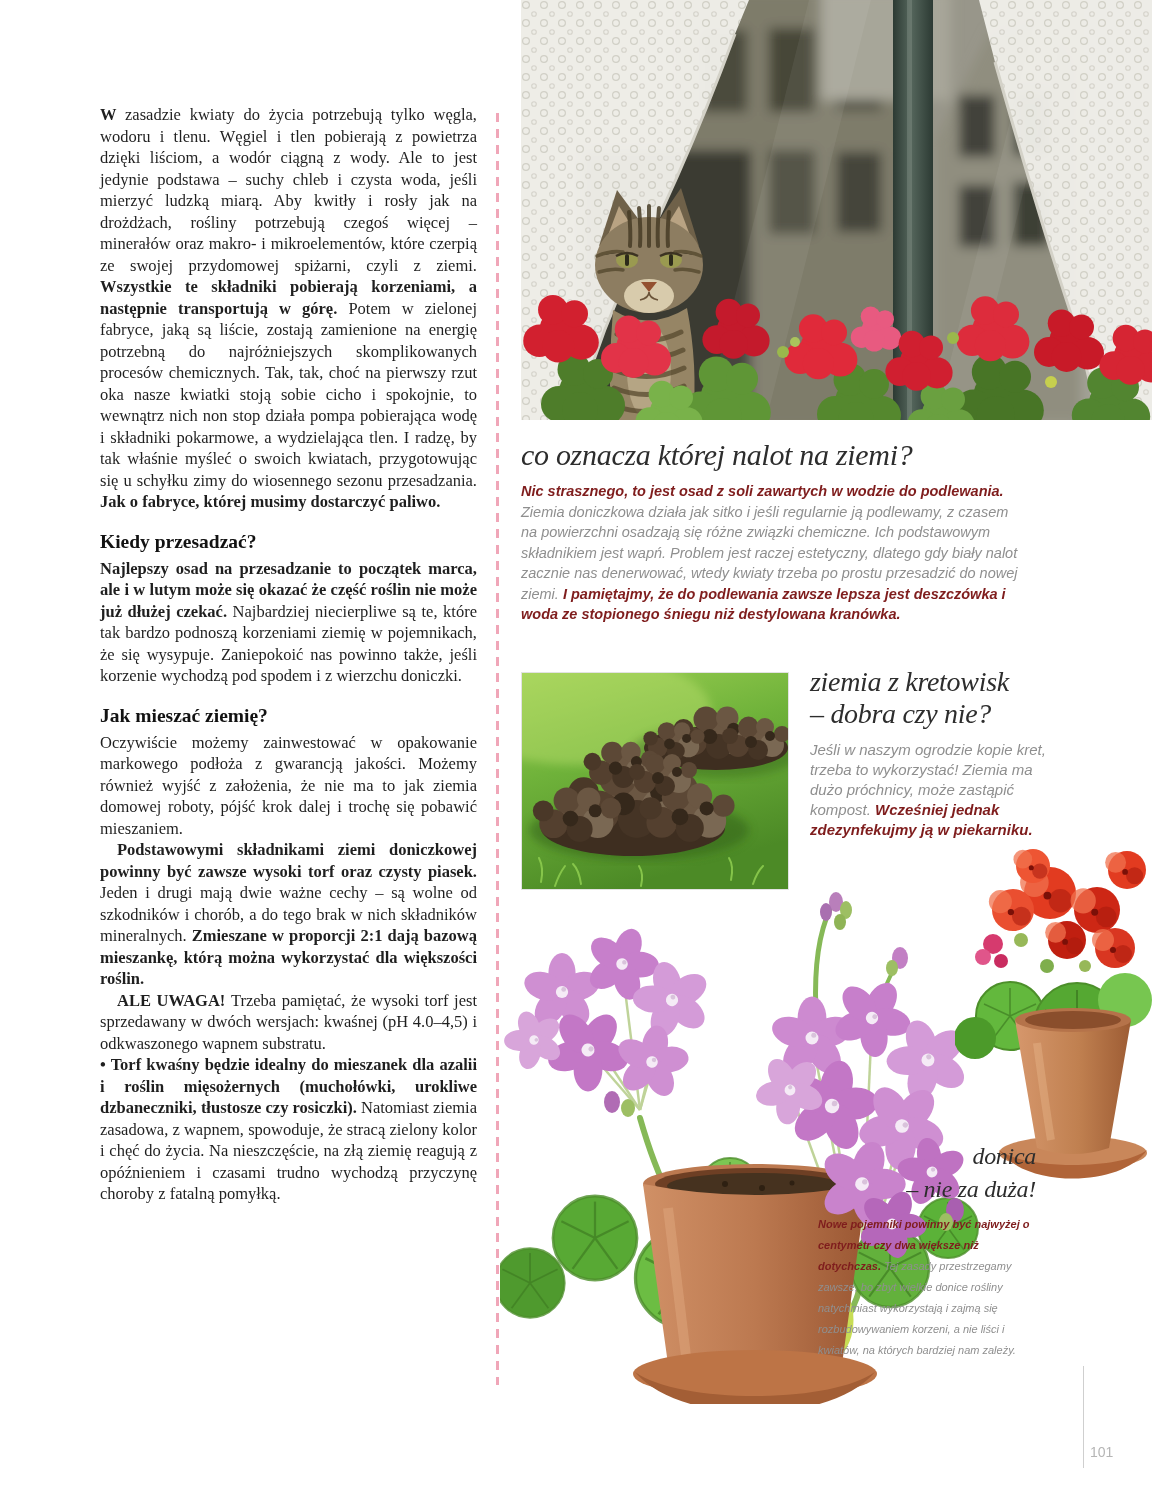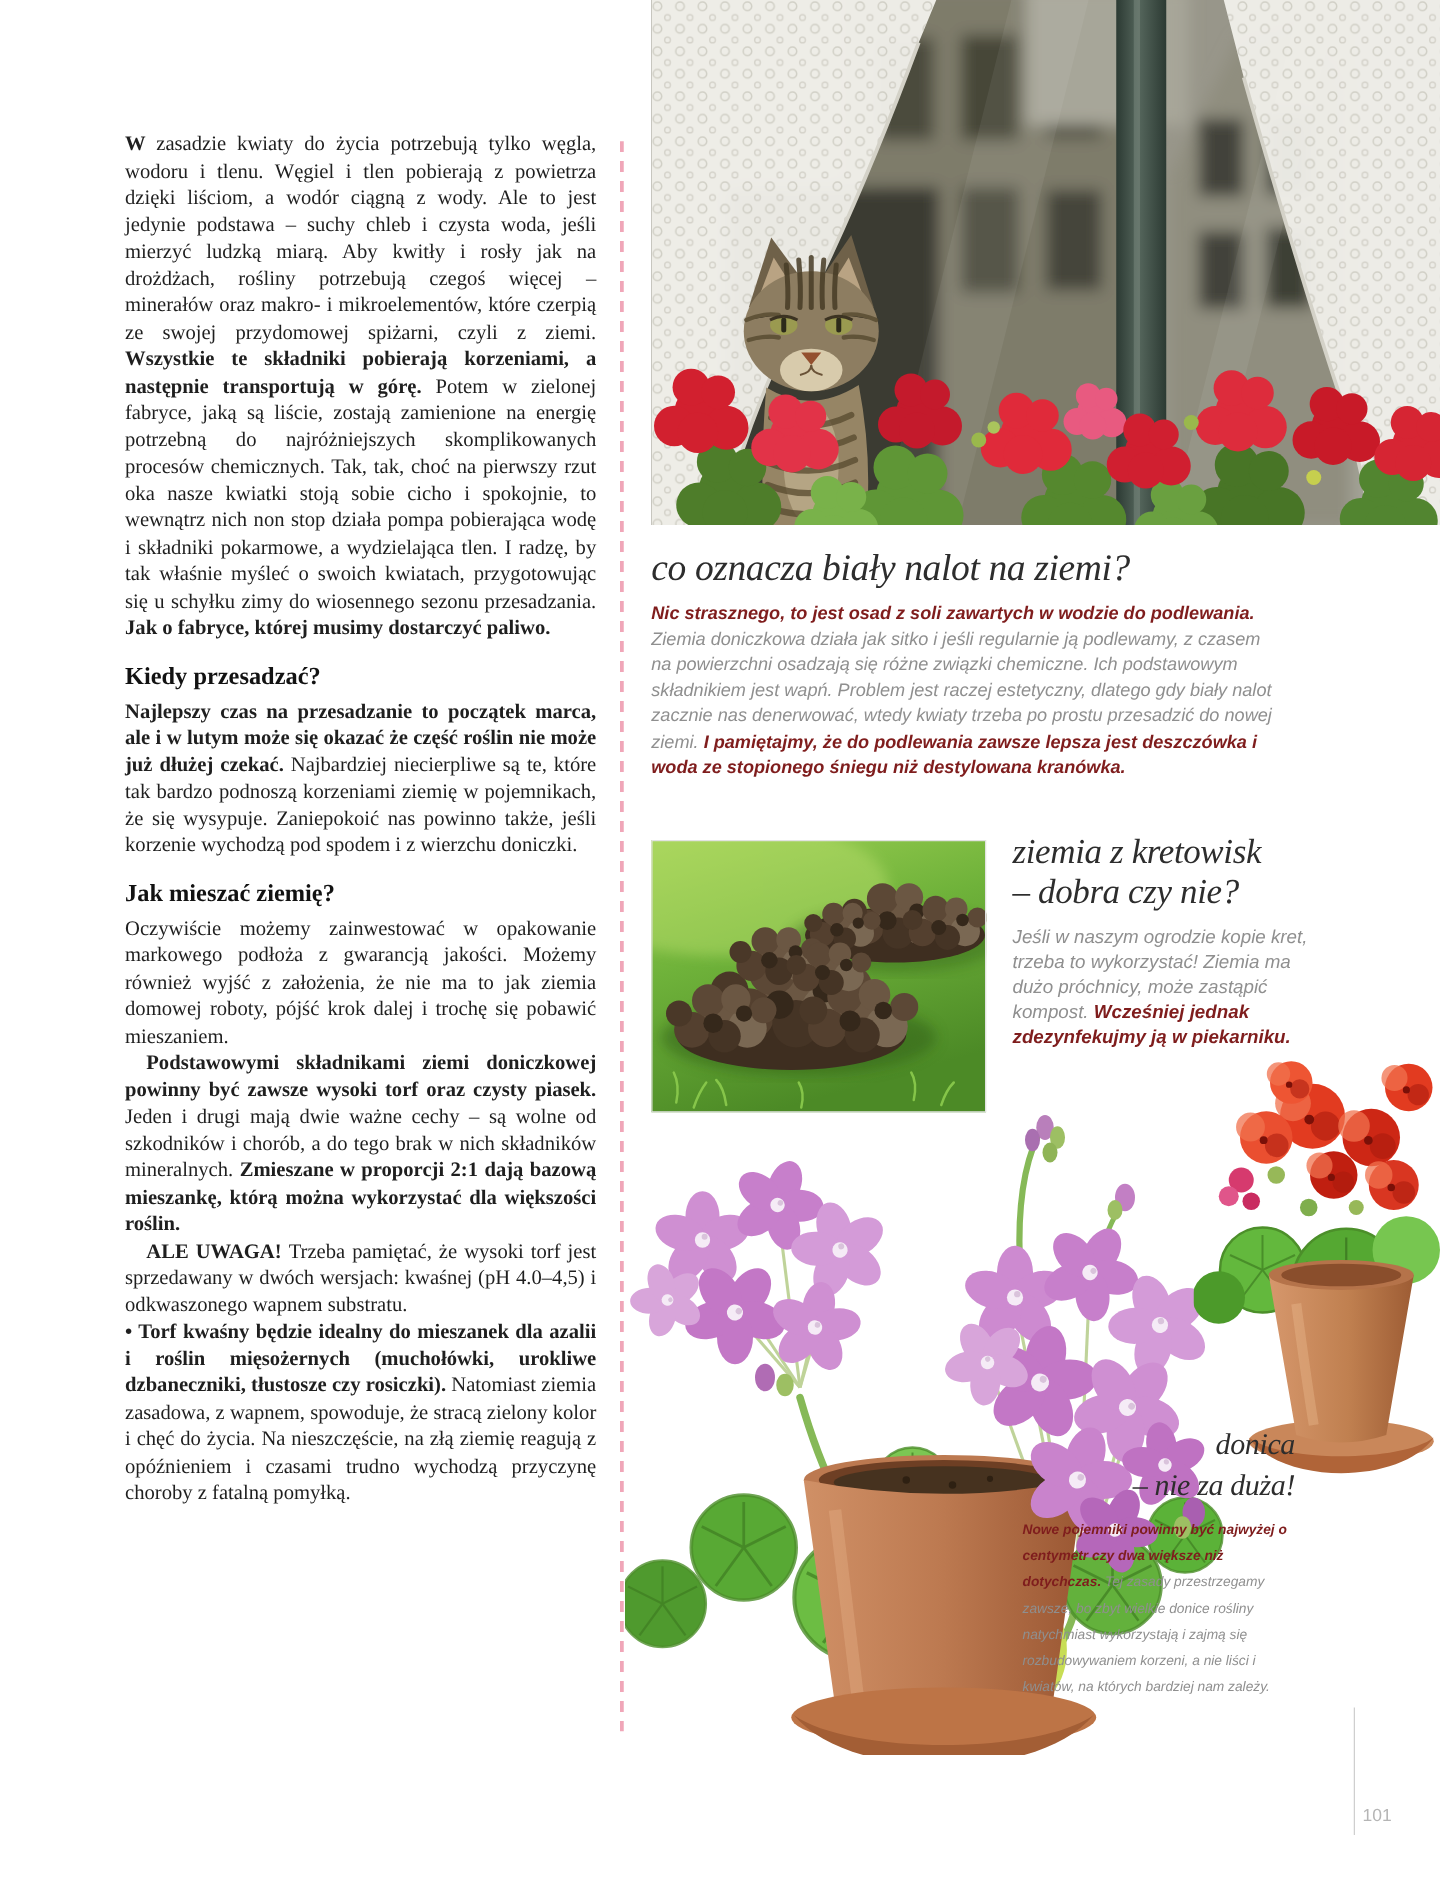--- a/index.html
+++ b/index.html
@@ -41,21 +41,21 @@
          font-size:14px;color:#b5b5b5;}
 </style>
 </head>
 <body>
 
 <div class="page">
 
   <div class="col-left">
     <p><span class="b">W </span><span>zasadzie kwiaty do życia potrzebują tylko węgla, wodoru i tlenu. Węgiel i tlen pobierają z powietrza dzięki liściom, a wodór ciągną z wody. Ale to jest jedynie podstawa – suchy chleb i czysta woda, jeśli mierzyć ludzką miarą. Aby kwitły i rosły jak na drożdżach, rośliny potrzebują czegoś więcej – minerałów oraz makro- i mikroelementów, które czerpią ze swojej przydomowej spiżarni, czyli z ziemi. </span><span class="b">Wszystkie te składniki pobierają korzeniami, a następnie transportują w górę. </span><span>Potem w zielonej fabryce, jaką są liście, zostają zamienione na energię potrzebną do najróżniejszych skomplikowanych procesów chemicznych. Tak, tak, choć na pierwszy rzut oka nasze kwiatki stoją sobie cicho i spokojnie, to wewnątrz nich non stop działa pompa pobierająca wodę i składniki pokarmowe, a wydzielająca tlen. I radzę, by tak właśnie myśleć o swoich kwiatach, przygotowując się u schyłku zimy do wiosennego sezonu przesadzania. </span><span class="b">Jak o fabryce, której musimy dostarczyć paliwo.</span></p>
     <h3>Kiedy przesadzać?</h3>
-    <p><span class="b">Najlepszy czas na przesadzanie to początek marca, ale i w lutym może się okazać że część roślin nie może już dłużej czekać. </span><span>Najbardziej niecierpliwe są te, które tak bardzo podnoszą korzeniami ziemię w pojemnikach, że się wysypuje. Zaniepokoić nas powinno także, jeśli korzenie wychodzą pod spodem i z wierzchu doniczki.</span></p>
+    <p><span class="b">Najlepszy osad na przesadzanie to początek marca, ale i w lutym może się okazać że część roślin nie może już dłużej czekać. </span><span>Najbardziej niecierpliwe są te, które tak bardzo podnoszą korzeniami ziemię w pojemnikach, że się wysypuje. Zaniepokoić nas powinno także, jeśli korzenie wychodzą pod spodem i z wierzchu doniczki.</span></p>
     <h3>Jak mieszać ziemię?</h3>
     <p><span>Oczywiście możemy zainwestować w opakowanie markowego podłoża z gwarancją jakości. Możemy również wyjść z założenia, że nie ma to jak ziemia domowej roboty, pójść krok dalej i trochę się pobawić mieszaniem.</span></p>
     <p class="indent"><span class="b">Podstawowymi składnikami ziemi doniczkowej powinny być zawsze wysoki torf oraz czysty piasek. </span><span>Jeden i drugi mają dwie ważne cechy – są wolne od szkodników i chorób, a do tego brak w nich składników mineralnych. </span><span class="b">Zmieszane w proporcji 2:1 dają bazową mieszankę, którą można wykorzystać dla większości roślin.</span></p>
     <p class="indent"><span class="b">ALE UWAGA! </span><span>Trzeba pamiętać, że wysoki torf jest sprzedawany w dwóch wersjach: kwaśnej (pH 4.0–4,5) i odkwaszonego wapnem substratu.</span></p>
     <p><span class="b">•  Torf kwaśny będzie idealny do mieszanek dla azalii i roślin mięsożernych (muchołówki, urokliwe dzbaneczniki, tłustosze czy rosiczki). </span><span>Natomiast ziemia zasadowa, z wapnem, spowoduje, że stracą zielony kolor i chęć do życia. Na nieszczęście, na złą ziemię reagują z opóźnieniem i czasami trudno wychodzą przyczynę choroby z fatalną pomyłką.</span></p>
   </div>
 
   <div class="divider"></div>
 
   <figure class="photo-cat">
@@ -184,21 +184,21 @@
         <use href="#gcl" transform="translate(612,356) scale(1.2)" style="color:#d62533"></use>
         <circle cx="262" cy="352" r="6" fill="#9ab84c"></circle>
           <circle cx="274" cy="342" r="5" fill="#aac45c"></circle>
         <circle cx="432" cy="338" r="6" fill="#9ab84c"></circle>
           <circle cx="530" cy="382" r="6" fill="#c6cf4e"></circle>
       </g>
     </svg>
   </figure>
 
   <section class="sec-wc">
-    <h2 class="script">co oznacza biały nalot na ziemi?</h2>
+    <h2 class="script">co oznacza której nalot na ziemi?</h2>
     <p class="sans"><span class="b">Nic strasznego, to jest osad z soli zawartych w wodzie do podlewania. </span><span>Ziemia doniczkowa działa jak sitko i jeśli regularnie ją podlewamy, z czasem na powierzchni osadzają się różne związki chemiczne. Ich podstawowym składnikiem jest wapń. Problem jest raczej estetyczny, dlatego gdy biały nalot zacznie nas denerwować, wtedy kwiaty trzeba po prostu przesadzić do nowej ziemi. </span><span class="b">I pamiętajmy, że do podlewania zawsze lepsza jest deszczówka i woda ze stopionego śniegu niż destylowana kranówka.</span></p>
   </section>
 
   <figure class="photo-mole">
     <svg width="268" height="218" viewBox="0 0 268 218">
       <defs>
         <linearGradient id="grass" x1="0" y1="0" x2="0.35" y2="1">
           <stop offset="0" stop-color="#9ccf52"></stop>
             <stop offset="0.45" stop-color="#6fb23a"></stop>
             <stop offset="1" stop-color="#4c8a26"></stop>

